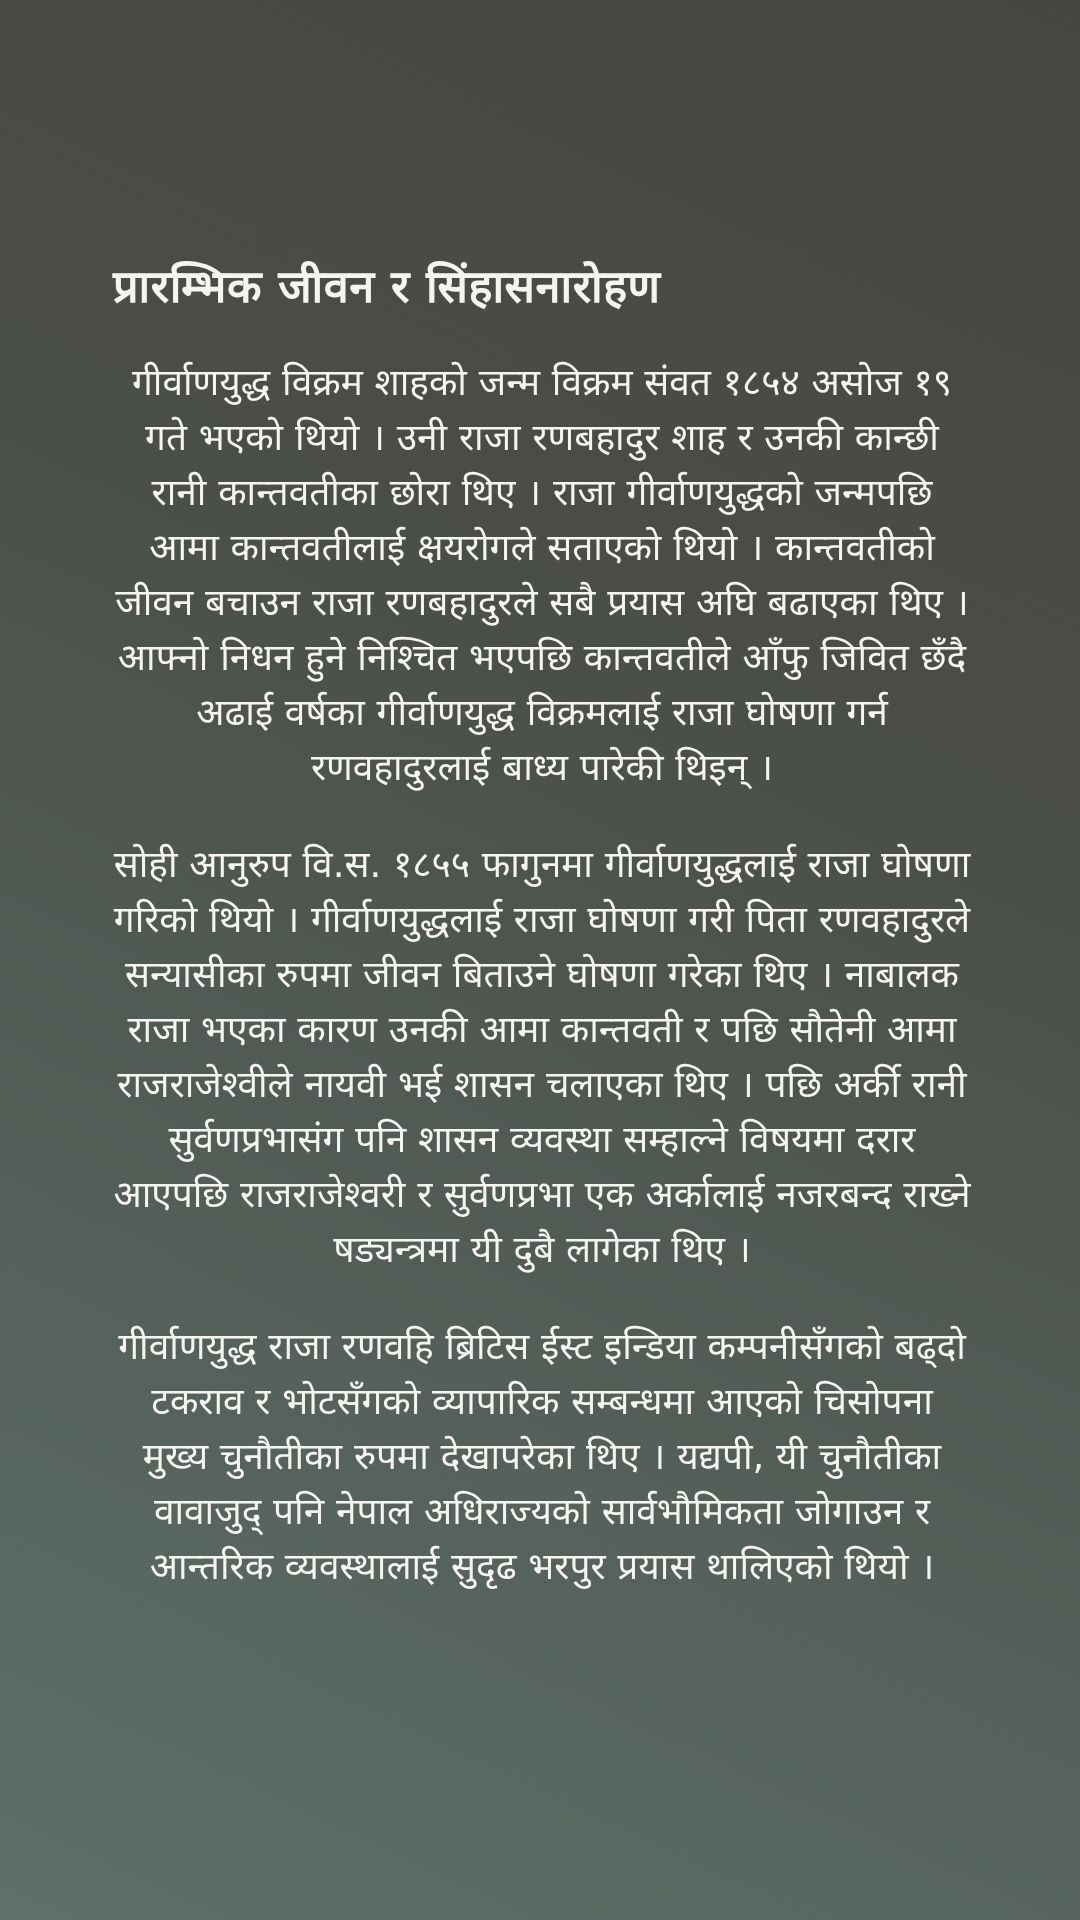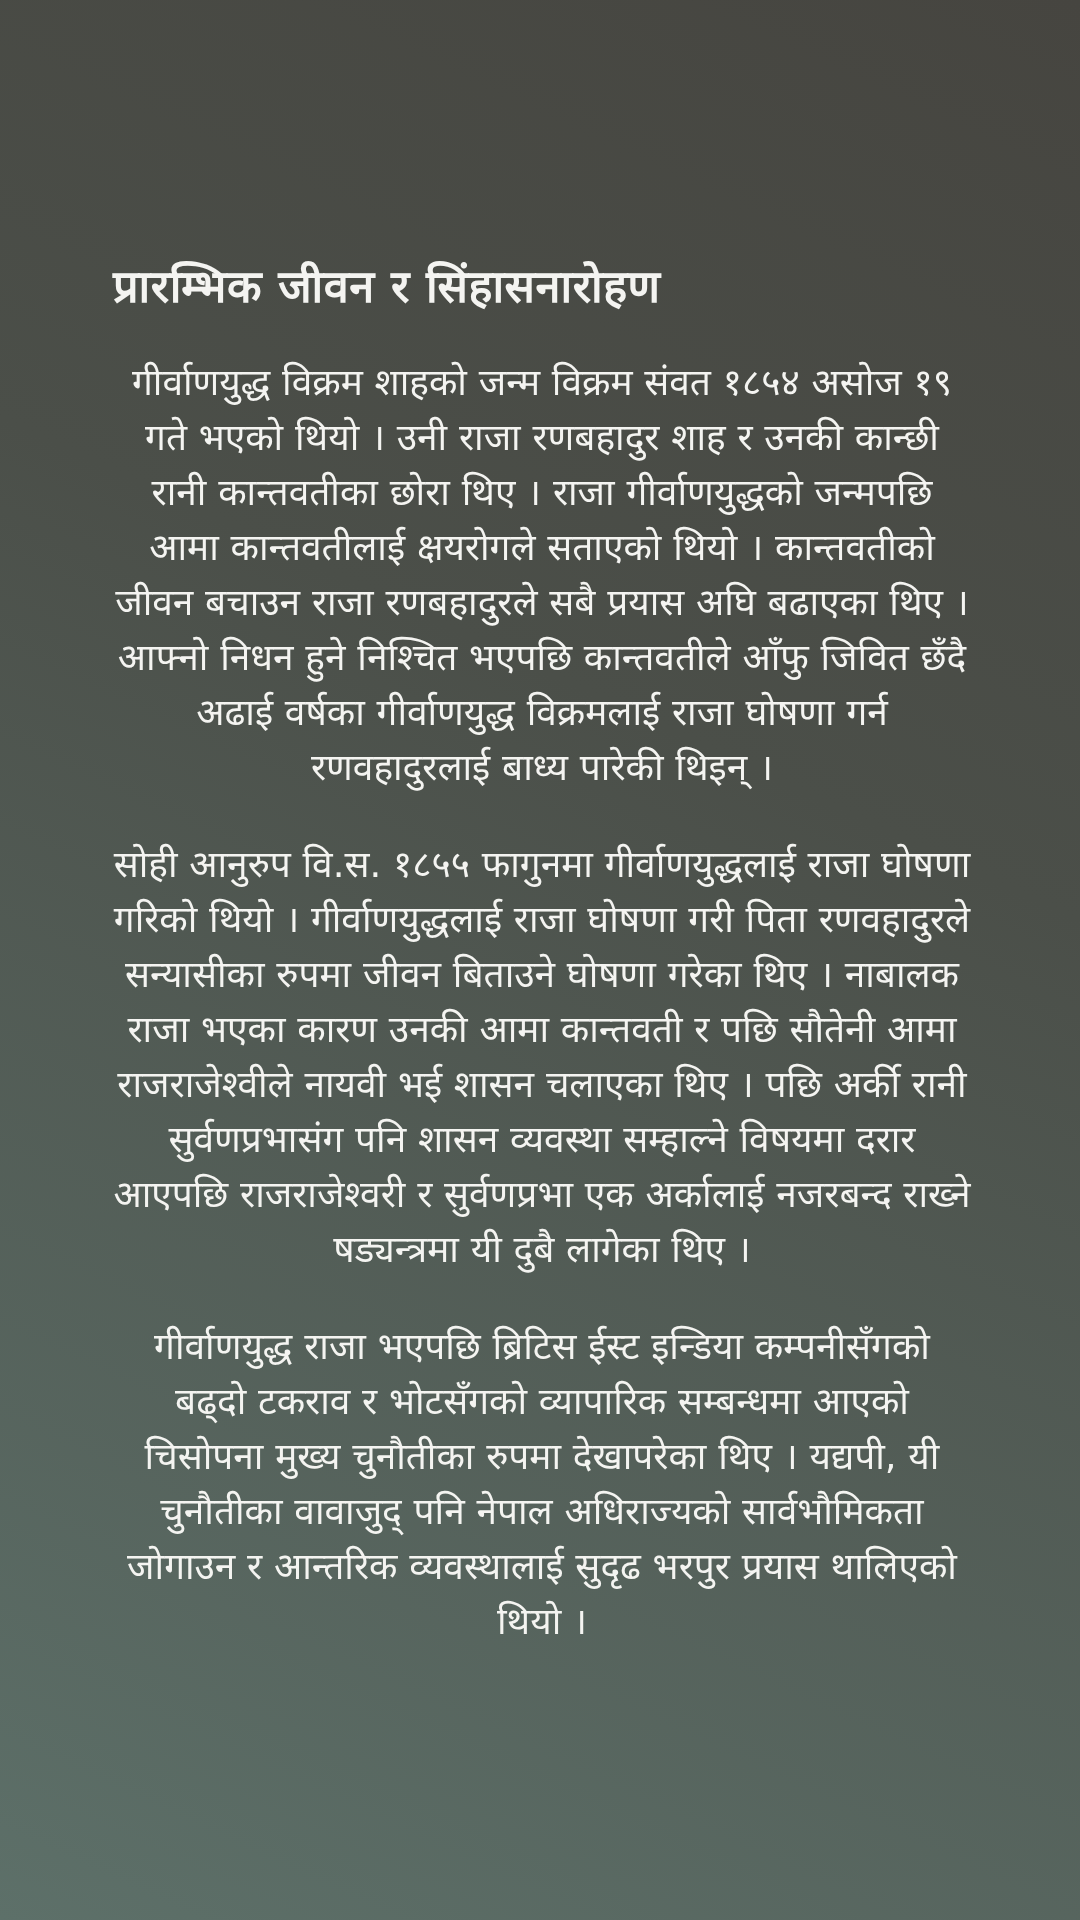--- a/index.html
+++ b/index.html
@@ -45,15 +45,15 @@
   }
 </style>
 </head>
 <body>
 
 <div class="page">
   <div class="article">
     <h1>प्रारम्भिक जीवन र सिंहासनारोहण</h1>
     <p>गीर्वाणयुद्ध विक्रम शाहको जन्म विक्रम संवत १८५४ असोज १९ गते भएको थियो  । उनी राजा रणबहादुर शाह र उनकी कान्छी रानी कान्तवतीका छोरा थिए । राजा गीर्वाणयुद्धको जन्मपछि आमा कान्तवतीलाई क्षयरोगले सताएको थियो । कान्तवतीको जीवन बचाउन राजा रणबहादुरले सबै प्रयास अघि बढाएका थिए । आफ्नो निधन हुने निश्चित भएपछि कान्तवतीले आँफु जिवित छँदै अढाई वर्षका गीर्वाणयुद्ध  विक्रमलाई राजा घोषणा गर्न रणवहादुरलाई बाध्य पारेकी थिइन् ।</p>
     <p>सोही आनुरुप वि.स. १८५५ फागुनमा गीर्वाणयुद्धलाई राजा घोषणा गरिको थियो । गीर्वाणयुद्धलाई राजा घोषणा गरी पिता रणवहादुरले सन्यासीका रुपमा जीवन बिताउने घोषणा गरेका थिए । नाबालक राजा भएका कारण उनकी आमा कान्तवती र पछि सौतेनी आमा राजराजेश्वीले नायवी भई शासन चलाएका थिए । पछि अर्की रानी सुर्वणप्रभासंग पनि शासन व्यवस्था सम्हाल्ने विषयमा दरार आएपछि राजराजेश्वरी र सुर्वणप्रभा एक अर्कालाई नजरबन्द राख्ने षड्यन्त्रमा यी दुबै लागेका थिए ।</p>
-    <p>गीर्वाणयुद्ध राजा भएपछि ब्रिटिस ईस्ट इन्डिया कम्पनीसँगको बढ्दो टकराव र भोटसँगको व्यापारिक सम्बन्धमा आएको चिसोपना मुख्य चुनौतीका रुपमा देखापरेका थिए । यद्यपी, यी चुनौतीका वावाजुद् पनि नेपाल अधिराज्यको सार्वभौमिकता जोगाउन र आन्तरिक व्यवस्थालाई सुदृढ भरपुर प्रयास थालिएको थियो ।</p>
+    <p>गीर्वाणयुद्ध राजा रणवहि ब्रिटिस ईस्ट इन्डिया कम्पनीसँगको बढ्दो टकराव र भोटसँगको व्यापारिक सम्बन्धमा आएको चिसोपना मुख्य चुनौतीका रुपमा देखापरेका थिए । यद्यपी, यी चुनौतीका वावाजुद् पनि नेपाल अधिराज्यको सार्वभौमिकता जोगाउन र आन्तरिक व्यवस्थालाई सुदृढ भरपुर प्रयास थालिएको थियो ।</p>
   </div>
 </div>
 
 </body></html>

